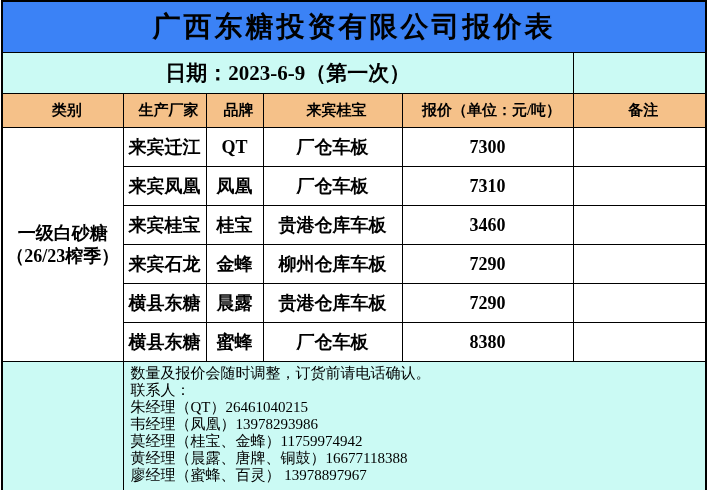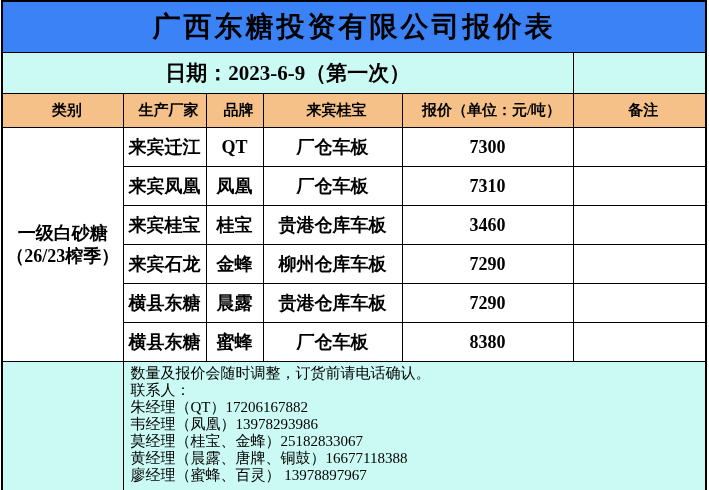--- a/index.html
+++ b/index.html
@@ -154,22 +154,22 @@
       <td>厂仓车板</td>
       <td>8380</td>
       <td></td>
     </tr>
 
     <tr class="footer-row">
       <td class="footer-spacer"></td>
       <td class="footer-notes" colspan="5">
         <span class="footer-line">数量及报价会随时调整，订货前请电话确认。</span>
         <span class="footer-line">联系人：</span>
-        <span class="footer-line">朱经理（QT）17206167882</span>
+        <span class="footer-line">朱经理（QT）26461040215</span>
         <span class="footer-line">韦经理（凤凰）13978293986</span>
-        <span class="footer-line">莫经理（桂宝、金蜂）25182833067</span>
+        <span class="footer-line">莫经理（桂宝、金蜂）11759974942</span>
         <span class="footer-line">黄经理（晨露、唐牌、铜鼓）16677118388</span>
         <span class="footer-line">廖经理（蜜蜂、百灵） 13978897967</span>
       </td>
     </tr>
   </tbody>
     </table>
 </div>
 
 </body></html>

